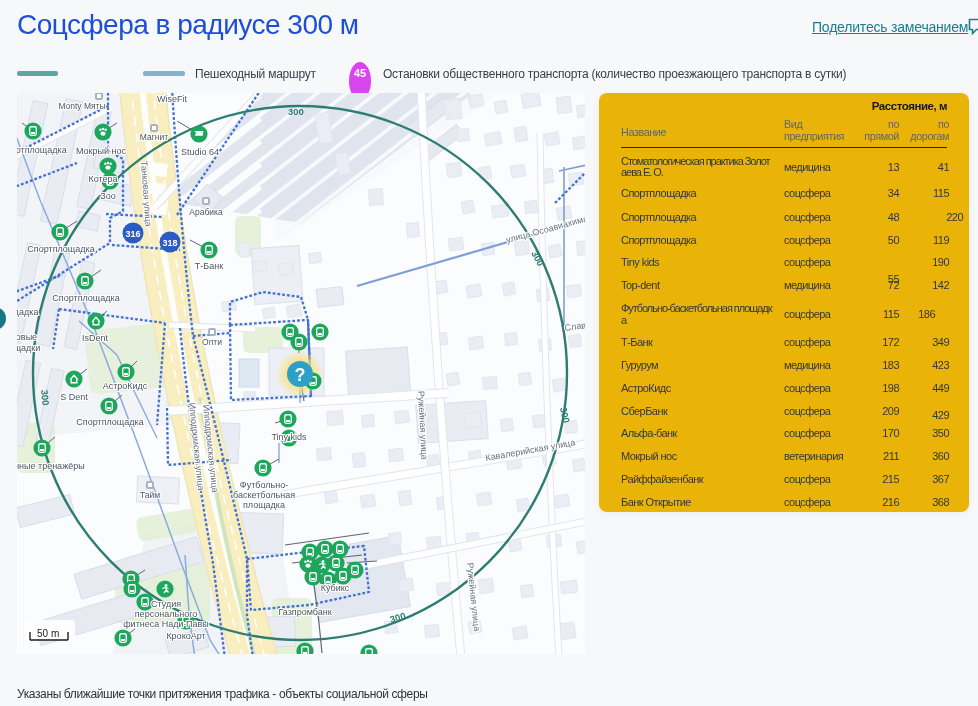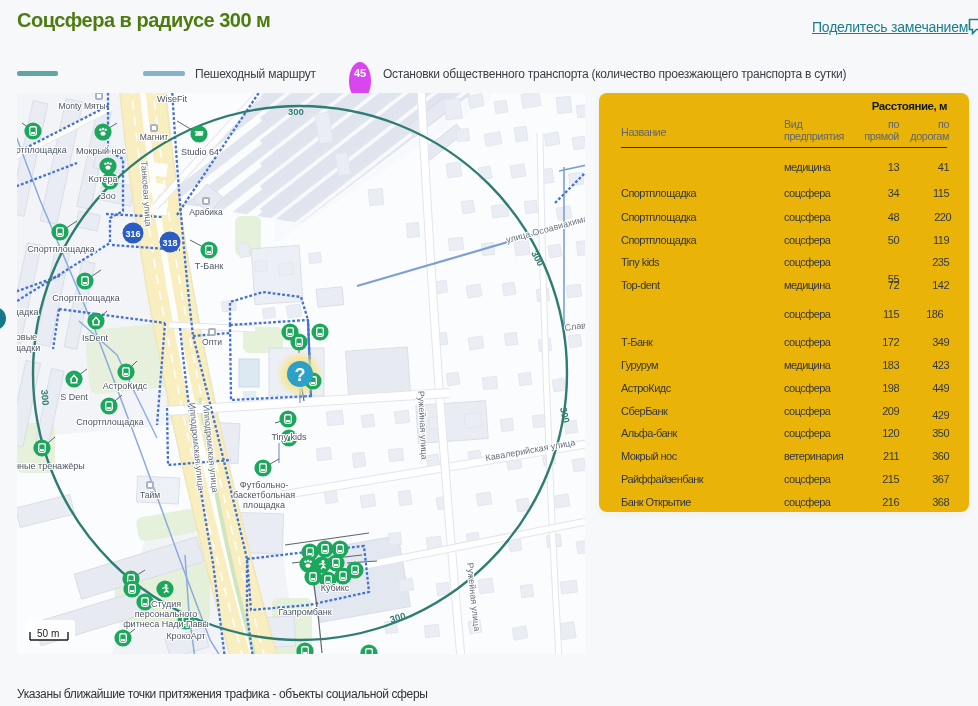--- a/index.html
+++ b/index.html
@@ -1,18 +1,18 @@
 <!DOCTYPE html>
 <html lang="ru"><head>
 <meta charset="utf-8">
 <style>
   * { margin:0; padding:0; box-sizing:border-box; }
   html,body { width:978px; height:706px; overflow:hidden; }
   body { position:relative; background:#f7f8fa; font-family:"Liberation Sans", sans-serif; }
-  .title { position:absolute; left:17px; top:9px; font-size:20px; font-weight:bold; color:#4d7c0f; letter-spacing:-0.5px; }
+  .title { position:absolute; left:17px; top:9px; font-size:28px; font-weight:normal; color:#1d4ed8; letter-spacing:-0.5px; }
   .share { position:absolute; left:812px; top:19px; font-size:14px; letter-spacing:-0.2px; color:#187d8e; text-decoration:underline; white-space:nowrap; }
   .share-ico { position:absolute; left:967px; top:16px; }
   .leg-item { position:absolute; top:0; height:18px; line-height:18px; }
   .sw1 { position:absolute; left:17px; top:71px; width:41px; height:5px; background:#5ea6a0; border-radius:2px; }
   .sw2 { position:absolute; left:143px; top:71px; width:42px; height:5px; background:#85b3cb; border-radius:2px; }
   .bus { position:absolute; left:349px; top:62px; width:22px; height:38px; border-radius:50%; background:#d946ef; color:#fff; font-size:11px; font-weight:bold; text-align:center; line-height:22px; }
   .map { position:absolute; left:17px; top:93px; width:568px; height:561px; overflow:hidden; background:#fafbfd; }
   .sidebtn { position:absolute; left:-17px; top:307px; width:23px; height:23px; border-radius:50%; background:#15798a; }
   .card { position:absolute; left:599px; top:93px; width:370px; height:419px; background:#eab308; border-radius:8px; box-shadow:0 2px 8px rgba(30,40,60,0.05); }
   .c { position:absolute; font-size:11px; letter-spacing:-0.55px; color:#32383f; white-space:nowrap; }
@@ -400,65 +400,67 @@
 </svg></div>
   <div class="sidebtn"></div>
 
   <div class="card">
     <div class="dist rt" style="left:148px; top:7px; width:200px;">Расстояние, м</div>
     <div class="c hdr" style="left:22px; top:34px;">Название</div>
     <div class="c hdr c2" style="left:185px; top:26px;">Вид<br>предприятия</div>
     <div class="c hdr c2 rt" style="left:240px; top:26px; width:60px;">по<br>прямой</div>
     <div class="c hdr c2 rt" style="left:290px; top:26px; width:60px;">по<br>дорогам</div>
     <div class="rule"></div>
+    <div class="c c2 nm" style="left:22px; top:62.5px;">Стоматологическая практика Золот<br>аева Е. О.</div>
     <div class="c" style="left:185px; top:67.5px;">медицина</div>
     <div class="c rt" style="left:240px; top:67.5px; width:60px;">13</div>
     <div class="c rt" style="left:290px; top:67.5px; width:60px;">41</div>
     <div class="c" style="left:22px; top:93.5px;">Спортплощадка</div>
     <div class="c" style="left:185px; top:93.5px;">соцсфера</div>
     <div class="c rt" style="left:240px; top:93.5px; width:60px;">34</div>
     <div class="c rt" style="left:290px; top:93.5px; width:60px;">115</div>
     <div class="c" style="left:22px; top:117.5px;">Спортплощадка</div>
     <div class="c" style="left:185px; top:117.5px;">соцсфера</div>
     <div class="c rt" style="left:240px; top:117.5px; width:60px;">48</div>
-    <div class="c rt" style="left:292px; top:117.5px; width:60px;">220</div>
+    <div class="c rt" style="left:304px; top:117.5px; width:60px;">220</div>
     <div class="c" style="left:22px; top:140.7px;">Спортплощадка</div>
     <div class="c" style="left:185px; top:140.7px;">соцсфера</div>
     <div class="c rt" style="left:240px; top:140.7px; width:60px;">50</div>
     <div class="c rt" style="left:290px; top:140.7px; width:60px;">119</div>
     <div class="c" style="left:22px; top:163.4px;">Tiny kids</div>
     <div class="c" style="left:185px; top:163.4px;">соцсфера</div>
     <div class="c rt" style="left:240px; top:180px; width:60px;">55</div>
-    <div class="c rt" style="left:290px; top:163.4px; width:60px;">235</div>
+    <div class="c rt" style="left:290px; top:163.4px; width:60px;">190</div>
     <div class="c" style="left:22px; top:186.0px;">Top-dent</div>
     <div class="c" style="left:185px; top:186.0px;">медицина</div>
     <div class="c rt" style="left:240px; top:186.0px; width:60px;">72</div>
     <div class="c rt" style="left:290px; top:186.0px; width:60px;">142</div>
+    <div class="c c2 nm" style="left:22px; top:210.0px;">Футбольно-баскетбольная площадк<br>а</div>
     <div class="c" style="left:185px; top:215.0px;">соцсфера</div>
     <div class="c rt" style="left:240px; top:215.0px; width:60px;">115</div>
-    <div class="c rt" style="left:284px; top:215.0px; width:60px;">186</div>
+    <div class="c rt" style="left:276px; top:215.0px; width:60px;">186</div>
     <div class="c" style="left:22px; top:243.0px;">Т-Банк</div>
     <div class="c" style="left:185px; top:243.0px;">соцсфера</div>
     <div class="c rt" style="left:240px; top:243.0px; width:60px;">172</div>
     <div class="c rt" style="left:290px; top:243.0px; width:60px;">349</div>
     <div class="c" style="left:22px; top:266.0px;">Гурурум</div>
     <div class="c" style="left:185px; top:266.0px;">медицина</div>
     <div class="c rt" style="left:240px; top:266.0px; width:60px;">183</div>
     <div class="c rt" style="left:290px; top:266.0px; width:60px;">423</div>
     <div class="c" style="left:22px; top:289.0px;">АстроКидс</div>
     <div class="c" style="left:185px; top:289.0px;">соцсфера</div>
     <div class="c rt" style="left:240px; top:289.0px; width:60px;">198</div>
     <div class="c rt" style="left:290px; top:289.0px; width:60px;">449</div>
     <div class="c" style="left:22px; top:311.5px;">СберБанк</div>
     <div class="c" style="left:185px; top:311.5px;">соцсфера</div>
     <div class="c rt" style="left:240px; top:311.5px; width:60px;">209</div>
     <div class="c rt" style="left:290px; top:316px; width:60px;">429</div>
     <div class="c" style="left:22px; top:333.5px;">Альфа-банк</div>
     <div class="c" style="left:185px; top:333.5px;">соцсфера</div>
-    <div class="c rt" style="left:240px; top:333.5px; width:60px;">120</div>
+    <div class="c rt" style="left:240px; top:333.5px; width:60px;">170</div>
     <div class="c rt" style="left:290px; top:333.5px; width:60px;">350</div>
     <div class="c" style="left:22px; top:356.5px;">Мокрый нос</div>
     <div class="c" style="left:185px; top:356.5px;">ветеринария</div>
     <div class="c rt" style="left:240px; top:356.5px; width:60px;">211</div>
     <div class="c rt" style="left:290px; top:356.5px; width:60px;">360</div>
     <div class="c" style="left:22px; top:379.5px;">Райффайзенбанк</div>
     <div class="c" style="left:185px; top:379.5px;">соцсфера</div>
     <div class="c rt" style="left:240px; top:379.5px; width:60px;">215</div>
     <div class="c rt" style="left:290px; top:379.5px; width:60px;">367</div>
     <div class="c" style="left:22px; top:402.5px;">Банк Открытие</div>

